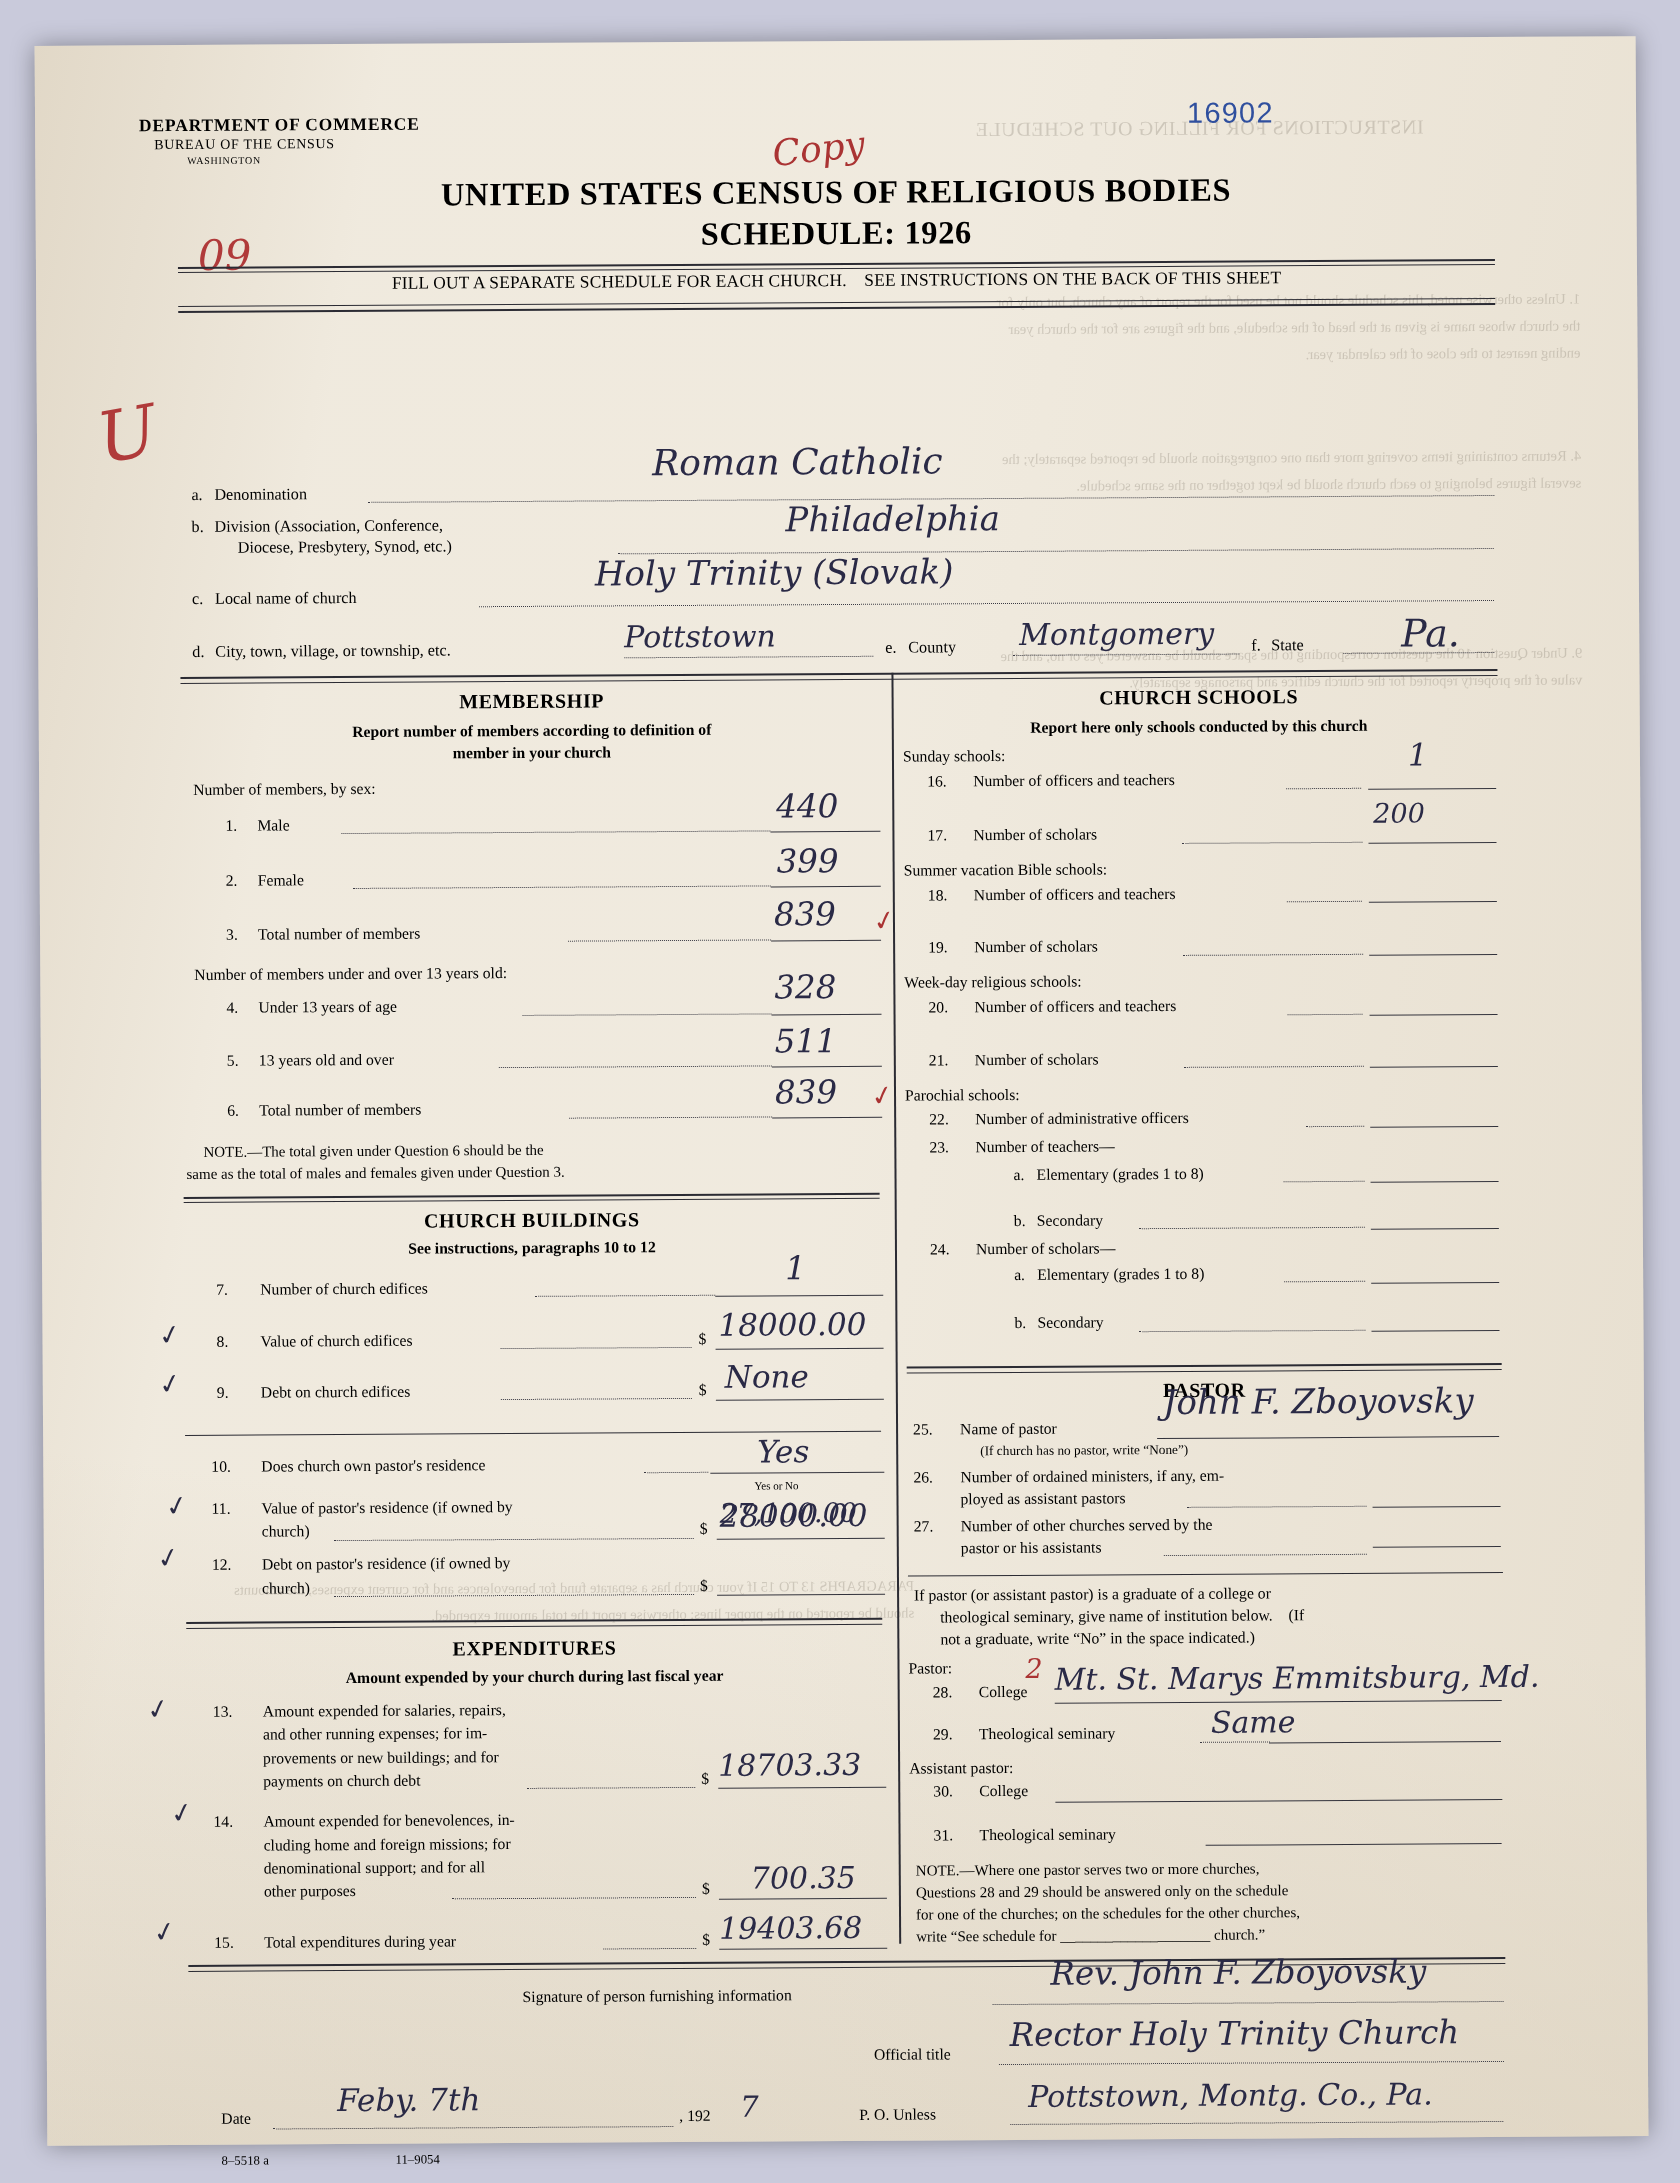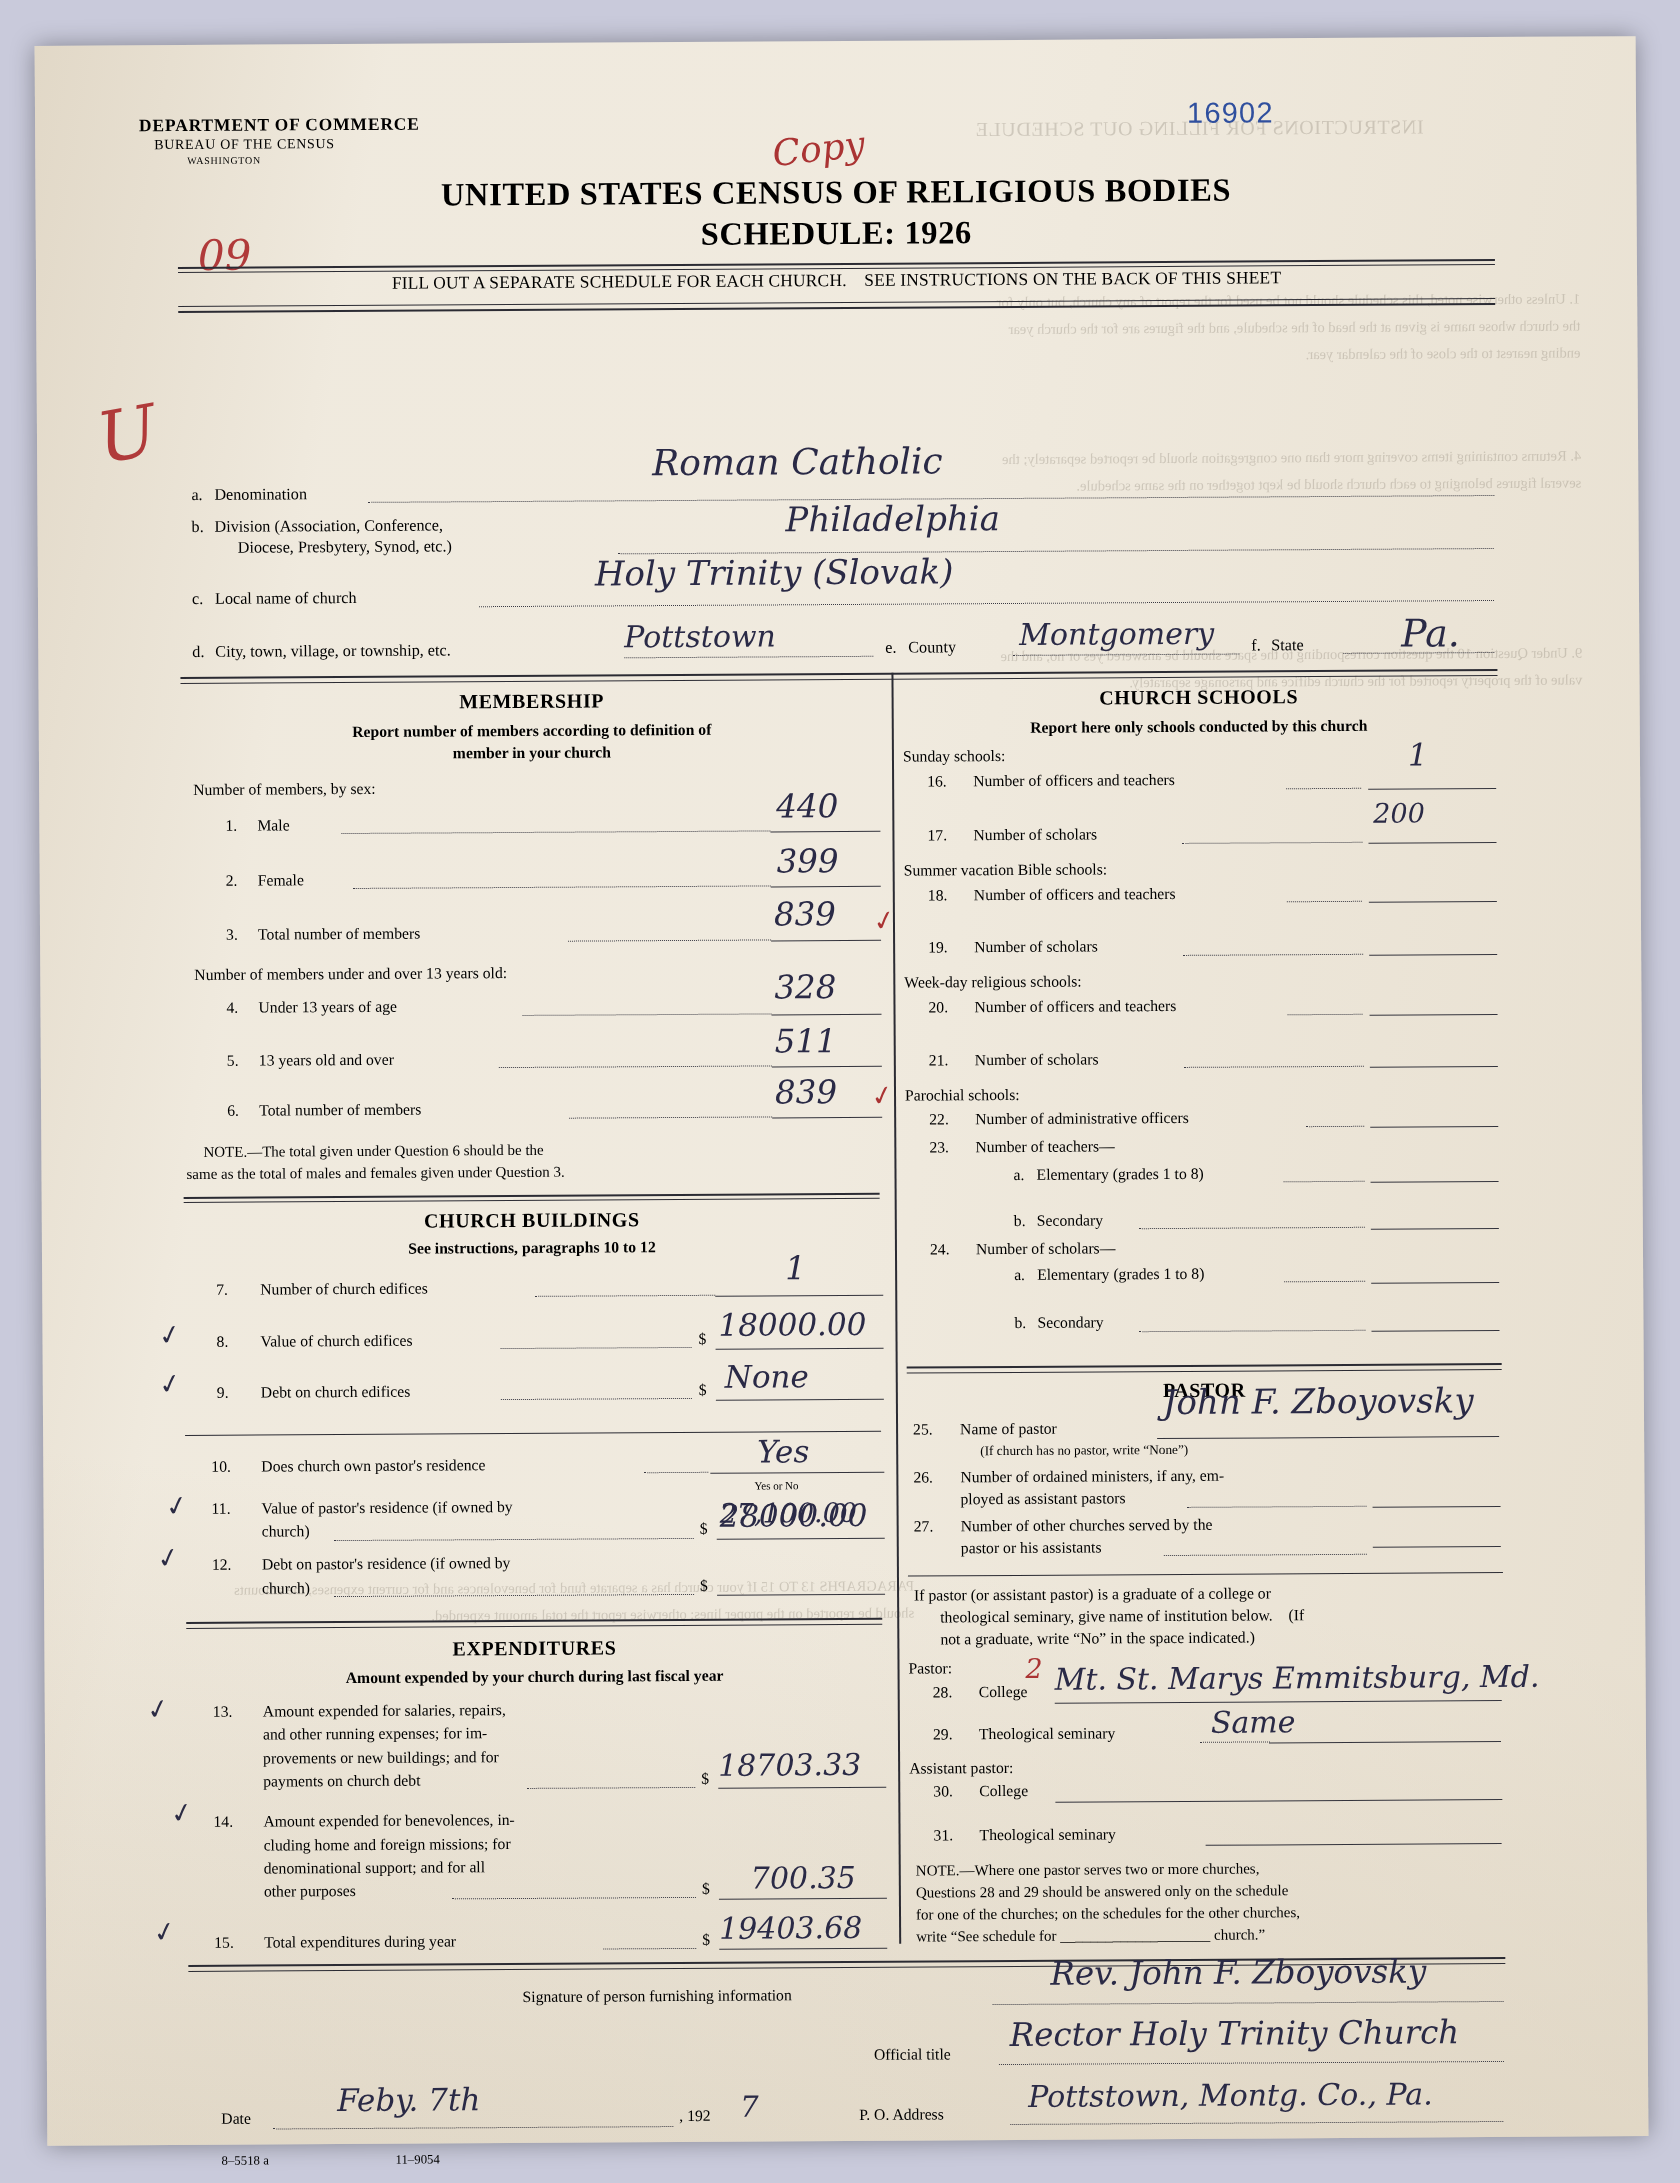--- a/index.html
+++ b/index.html
@@ -409,21 +409,21 @@
       <div class="q" style="left:827px;top:2005px;">Official title</div>
       <div class="dots" style="left:952px;top:2024px;width:505px;"></div>
       <div class="hw" style="left:963px;top:1976px;font-size:32.5px;">Rector Holy Trinity Church</div>
 
       <div class="q" style="left:174px;top:2065px;">Date</div>
       <div class="dots" style="left:226px;top:2084px;width:400px;"></div>
       <div class="hw" style="left:290px;top:2038px;font-size:31px;">Feby. 7th</div>
       <div class="q" style="left:632px;top:2065px;">, 192</div>
       <div class="hw" style="left:693px;top:2048px;font-size:29px;">7</div>
 
-      <div class="q" style="left:812px;top:2065px;">P. O. Address</div>
+      <div class="q" style="left:812px;top:2065px;">P. O. Unless</div>
       <div class="dots" style="left:963px;top:2084px;width:493px;"></div>
       <div class="hw" style="left:981px;top:2039px;font-size:30px;">Pottstown, Montg. Co., Pa.</div>
 
       <div class="footl" style="left:174px;top:2109px;">8–5518 a</div>
       <div class="footl" style="left:348px;top:2109px;">11–9054</div>
 
     </div>
   </div>
 </div>
 

